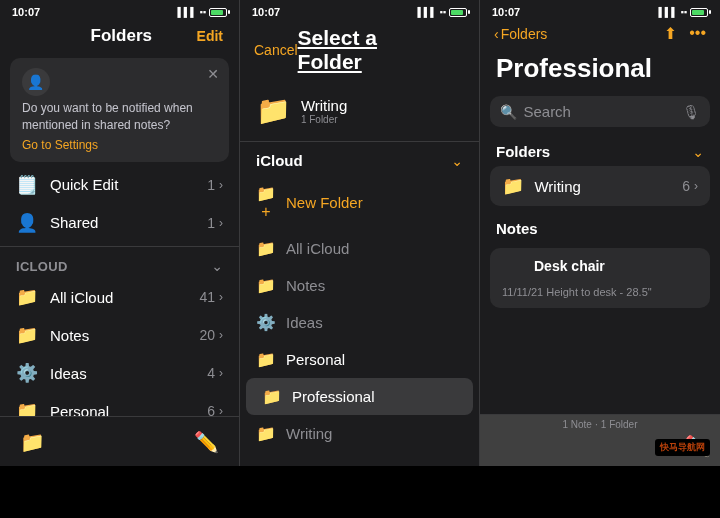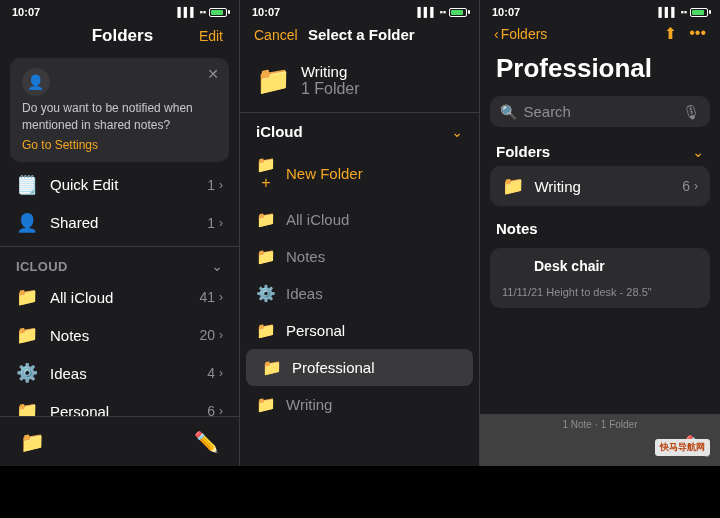--- a/index.html
+++ b/index.html
@@ -91,20 +91,21 @@
       font-size: 17px;
       font-weight: 600;
       color: #fff;
       flex: 1;
       text-align: center;
     }
     .panel-header .action {
       font-size: 14px;
       color: #f5a623;
       cursor: pointer;
+      font-weight: bold;
     }
     .panel-header .spacer { width: 30px; }
 
     
     .notification-banner {
       background: #2c2c2e;
       margin: 4px 10px;
       border-radius: 10px;
       padding: 10px 12px;
       position: relative;
@@ -264,44 +265,45 @@
       align-items: center;
       padding: 4px 14px 10px;
       flex-shrink: 0;
     }
     .cancel-btn {
       font-size: 14px;
       color: #f5a623;
       cursor: pointer;
     }
     .select-title {
-      font-size: 15px;
+      font-size: 21px;
       font-weight: 600;
       color: #fff;
+      text-decoration: underline;
     }
 
     .selected-folder-preview {
       display: flex;
       align-items: center;
       padding: 10px 16px 14px;
       border-bottom: 0.5px solid #3a3a3c;
       flex-shrink: 0;
     }
     .preview-icon {
       font-size: 28px;
       color: #f5a623;
       margin-right: 10px;
     }
     .preview-info .preview-name {
       font-size: 15px;
       color: #fff;
       font-weight: 500;
     }
     .preview-info .preview-sub {
-      font-size: 16px;
+      font-size: 10px;
       color: #8e8e93;
     }
 
     .icloud-header {
       display: flex;
       justify-content: space-between;
       align-items: center;
       padding: 10px 16px 6px;
       flex-shrink: 0;
     }
@@ -508,21 +510,21 @@
       color: #f5a623;
       font-size: 20px;
       cursor: pointer;
     }
 
     
     .watermark {
       position: absolute;
       bottom: 10px;
       right: 10px;
-      background: #e5e5e5;
+      background: #000000;
       color: #b8400a;
       font-size: 9px;
       font-weight: 700;
       padding: 2px 5px;
       border-radius: 3px;
       z-index: 10;
     }
   </style>
 </head>
 <body>

